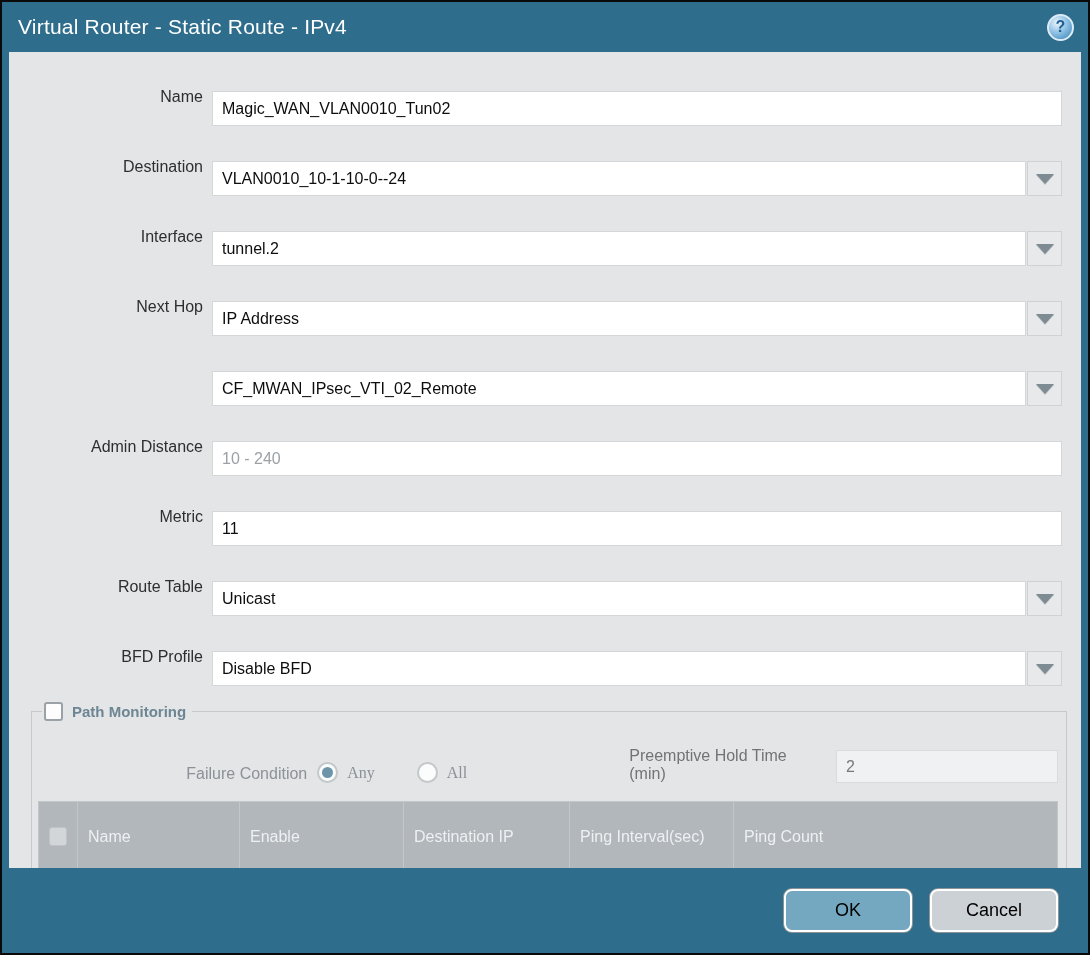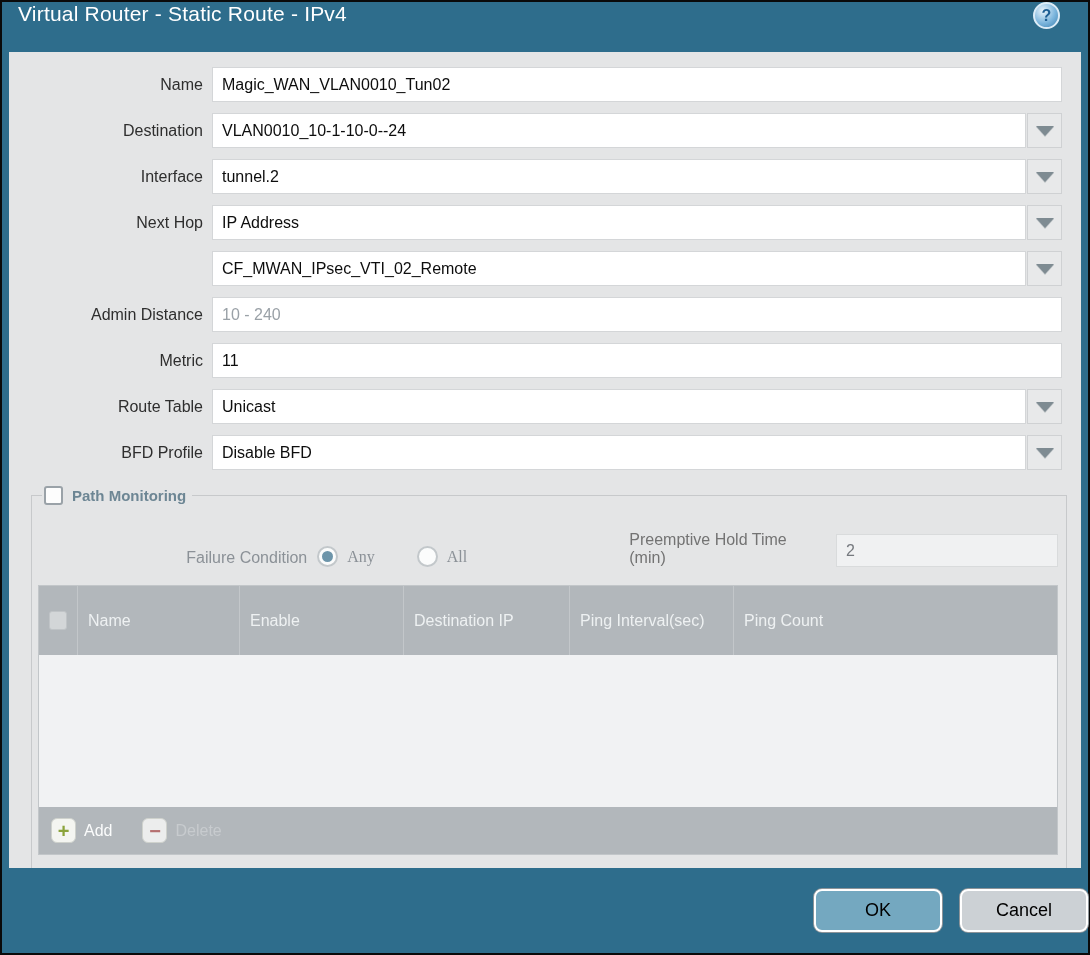--- a/index.html
+++ b/index.html
@@ -2,31 +2,31 @@
 <html><head>
 <meta charset="utf-8">
 <style>
   * { box-sizing: border-box; margin: 0; padding: 0; }
   html,body { width:1090px; height:955px; }
   body { font-family: "Liberation Sans", sans-serif; background:#fff; }
 
   .dialog { position:relative; width:1090px; height:955px; background:#2e6d8c; border:2px solid #0a0a0a; }
 
   
-  .titlebar { height:50px; display:flex; align-items:flex-start; justify-content:space-between; padding:0 28px 0 16px; }
+  .titlebar { height:50px; display:flex; align-items:center; justify-content:space-between; padding:0 14px 0 16px; }
   .title { color:#ffffff; font-size:21px; letter-spacing:0.2px; }
   .help-icon { width:27px; height:27px; border-radius:50%; background:radial-gradient(circle at 35% 30%, #eaf4fb, #7db6dd 55%, #3a7fb0); border:2px solid #dcecf7; color:#1d5e93; font-size:16px; font-weight:bold; display:flex; align-items:center; justify-content:center; cursor:pointer; }
 
   
   .content { position:absolute; left:7px; right:7px; top:50px; bottom:85px; background:#e4e5e6; overflow:hidden; }
 
   .form { padding:15px 19px 0 0; }
   .row { display:flex; align-items:center; margin-bottom:11px; }
   .row label { width:203px; text-align:right; padding-right:9px; font-size:16px; color:#2e2e2e; flex:none; }
-  .field-wrap { flex:1; display:flex; align-items:flex-end; }
+  .field-wrap { flex:1; display:flex; align-items:flex-end;margin-top:24px; }
   .txt { flex:1; height:35px; border:1px solid #d4d6d8; background:#ffffff; font-size:16px; font-family:"Liberation Sans",sans-serif; color:#0d0d0d; padding:0 9px; outline:none; min-width:0; }
   .txt::placeholder { color:#9aa1a7; }
   .dd-btn { width:35px; height:35px; margin-left:1px; background:#e8e9ea; border:1px solid #cfd1d3; display:flex; align-items:center; justify-content:center; cursor:pointer; flex:none; }
   .dd-arrow { width:0; height:0; border-left:9px solid transparent; border-right:9px solid transparent; border-top:10px solid #7e8b92; filter:drop-shadow(0 1px 0 #b9bfc2); }
 
   
   fieldset.pm { margin:16px 14px 0 22px; border:1px solid #c7c9cb; padding:20px 8px 19px; }
   legend.pm-legend { display:flex; align-items:center; gap:9px; padding:0 6px 0 2px; margin-left:2px; }
   .pm-checkbox { width:19px; height:19px; background:#fdfdfd; border:2px solid #9aa2a8; border-radius:3px; cursor:pointer; }
   .pm-title { font-size:15px; font-weight:bold; color:#6d8694; }
@@ -57,21 +57,21 @@
   .tbl-actions { display:flex; align-items:center; background:#b2b7bb; height:47px; padding:0 12px; }
   .act { display:flex; align-items:center; gap:8px; cursor:pointer; margin-right:30px; }
   .act-icon { width:25px; height:25px; border-radius:6px; background:#f4f5f1; border:1px solid #cfd2cd; display:flex; align-items:center; justify-content:center; font-size:20px; font-weight:bold; line-height:1; }
   .plus { color:#8ba33b; }
   .minus { color:#b57070; background:#eceded; }
   .act-add .act-label { color:#fbfcfc; font-size:16px; }
   .act-del { cursor:default; }
   .act-del .act-label { color:#c7cbce; font-size:16px; }
 
   
-  .footer { position:absolute; left:0; right:0; bottom:0; height:85px; display:flex; align-items:center; justify-content:flex-end; gap:18px; }
+  .footer { position:absolute; left:0; right:0; bottom:0; height:85px; display:flex; align-items:center; justify-content:flex-end; gap:18px; padding-right:30px; }
   .btn { width:128px; height:43px; border-radius:8px; border:2px solid #ffffff; box-shadow:0 0 0 1px #8d9499; font-size:18px; font-family:"Liberation Sans",sans-serif; color:#000; cursor:pointer; }
   .btn-ok { background:#74a8c0; }
   .btn-cancel { background:#ccd1d5; }
 </style>
 </head>
 <body>
 
 <div class="dialog">
 
   <div class="titlebar">

